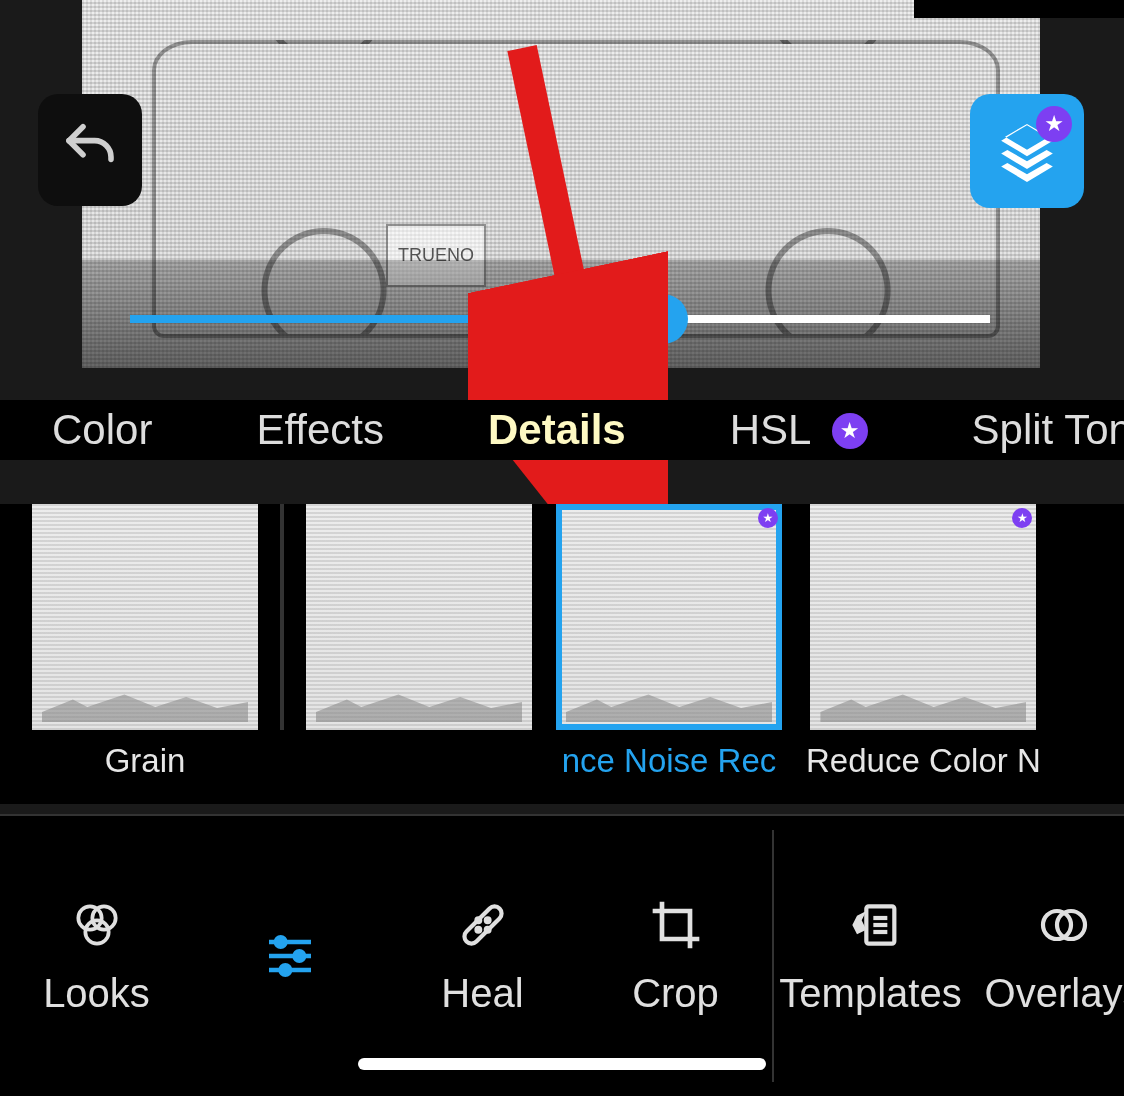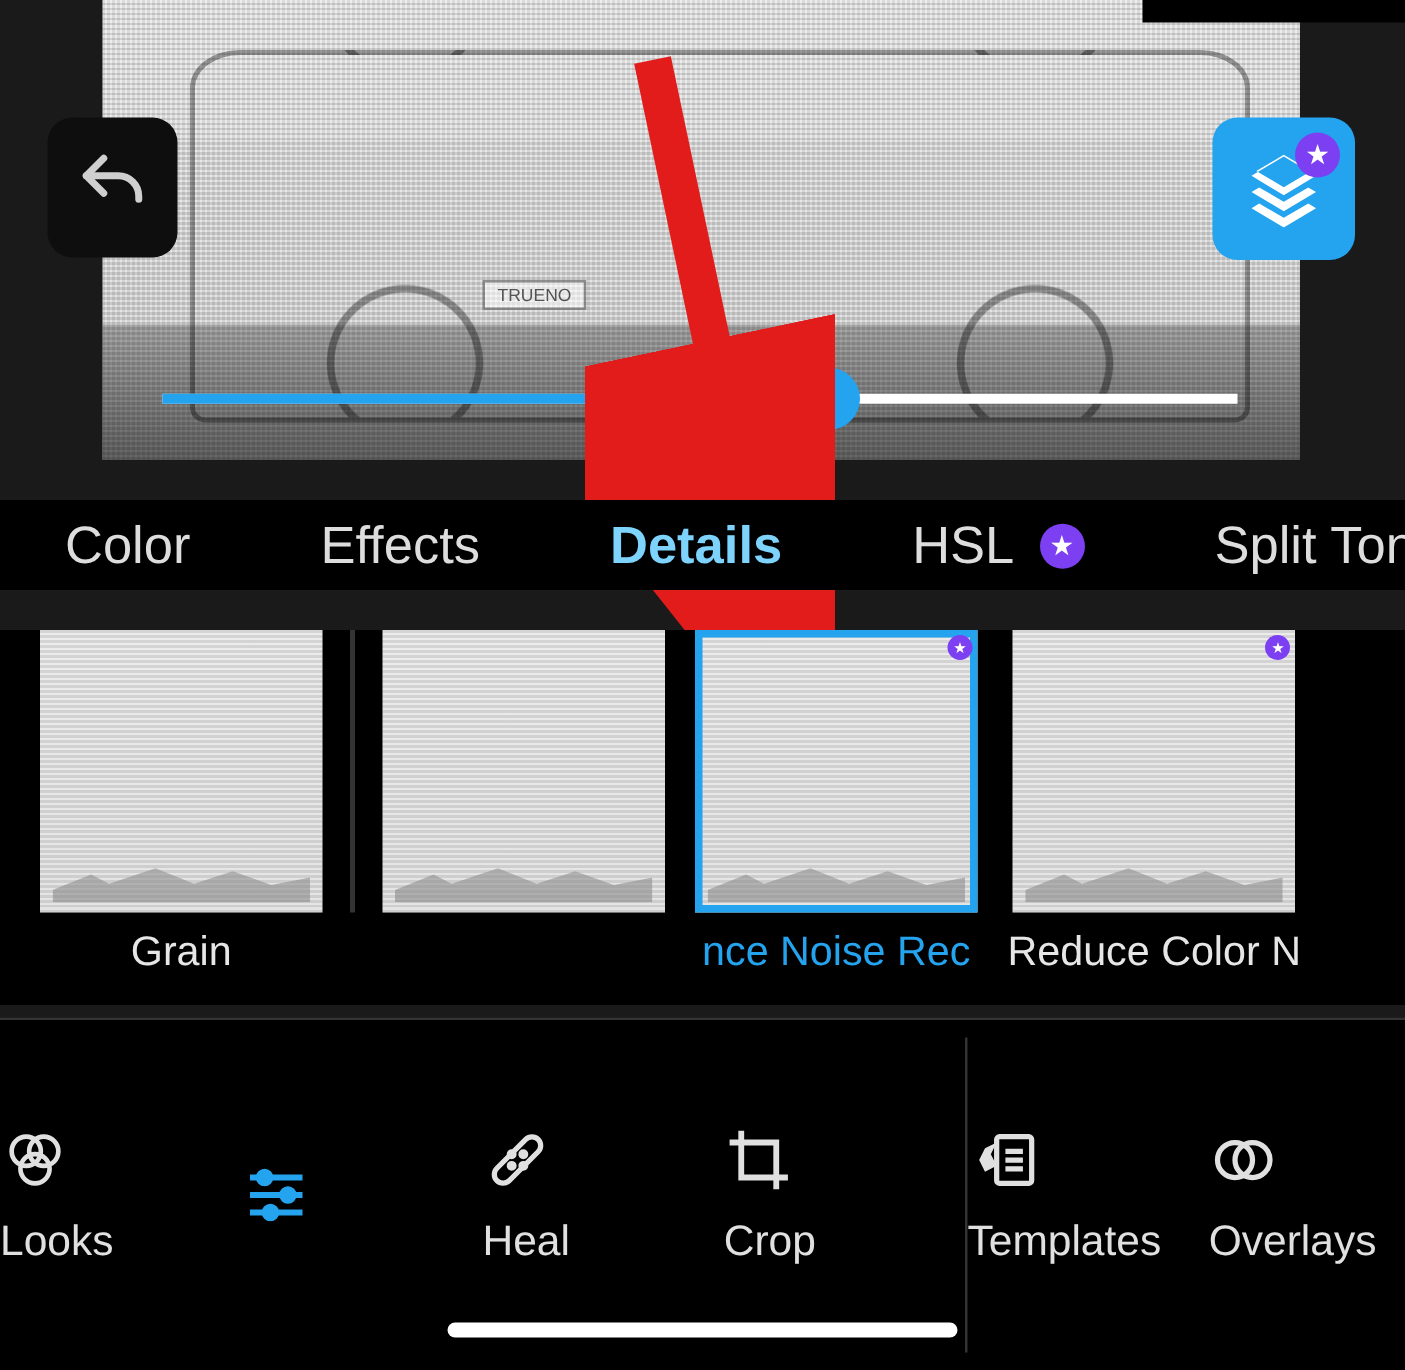--- a/index.html
+++ b/index.html
@@ -36,22 +36,22 @@
     left:70px; right:40px; top:40px; bottom:30px;
     border:4px solid rgba(0,0,0,.35);
     border-radius:40px 40px 12px 12px/30px 30px 12px 12px;
     background:
       radial-gradient(circle at 80% 85%, transparent 56px, rgba(0,0,0,.35) 57px 62px, transparent 63px),
       radial-gradient(circle at 20% 85%, transparent 56px, rgba(0,0,0,.35) 57px 62px, transparent 63px);
   }
   .preview-license {
     position:absolute;
     left:304px; top:224px;
-    padding:2px 10px;
-    font-size:14px;
+    padding:19px 10px;
+    font-size:18px;
     color:#555;
     background:rgba(255,255,255,.5);
     border:2px solid rgba(0,0,0,.4);
   }
 
   
   .top-right-box {
     position:absolute;
     top:0; right:0;
     width:210px; height:18px;
@@ -121,32 +121,32 @@
   
   .annot-arrow {
     position:absolute;
     pointer-events:none;
   }
 
   
   .subtabs {
     position:absolute;
     top:400px; left:0; right:0;
-    height:72px;
+    height:60px;
     display:flex; align-items:center;
     background:#000;
     font-size:42px;
     color:#ddd;
     white-space:nowrap;
   }
   .subtab {
     position:relative;
     margin:0 52px;
   }
-  .subtab.active { color:#7dd3fc; font-weight:600; }
+  .subtab.active { color:#fef9c3; font-weight:600; }
   .subtab .premium-badge {
     display:inline-flex; vertical-align:6px;
     width:36px; height:36px; border-radius:50%;
     background:#7d3ff2; margin-left:10px;
     align-items:center; justify-content:center;
     color:#fff; font-size:22px;
   }
 
   
   .thumbs {
@@ -203,24 +203,24 @@
   .bottom {
     position:absolute;
     top:814px; left:0; right:0; bottom:0;
     border-top:2px solid #333;
     background:#000;
     display:flex;
     align-items:center;
   }
   .nav-item {
     flex:1;
-    display:flex; flex-direction:column; align-items:flex-start;
+    display:flex; flex-direction:column; align-items:center;
     gap:18px;
     color:#e0e0e0;
-    font-size:34px;
+    font-size:40px;
   }
   .nav-item.active { color:#24a3ef; }
   .nav-sep {
     width:2px; align-self:stretch;
     margin:14px 0;
     background:#333;
   }
   .icon-svg { width:56px; height:56px; }
 
   .home-indicator {

